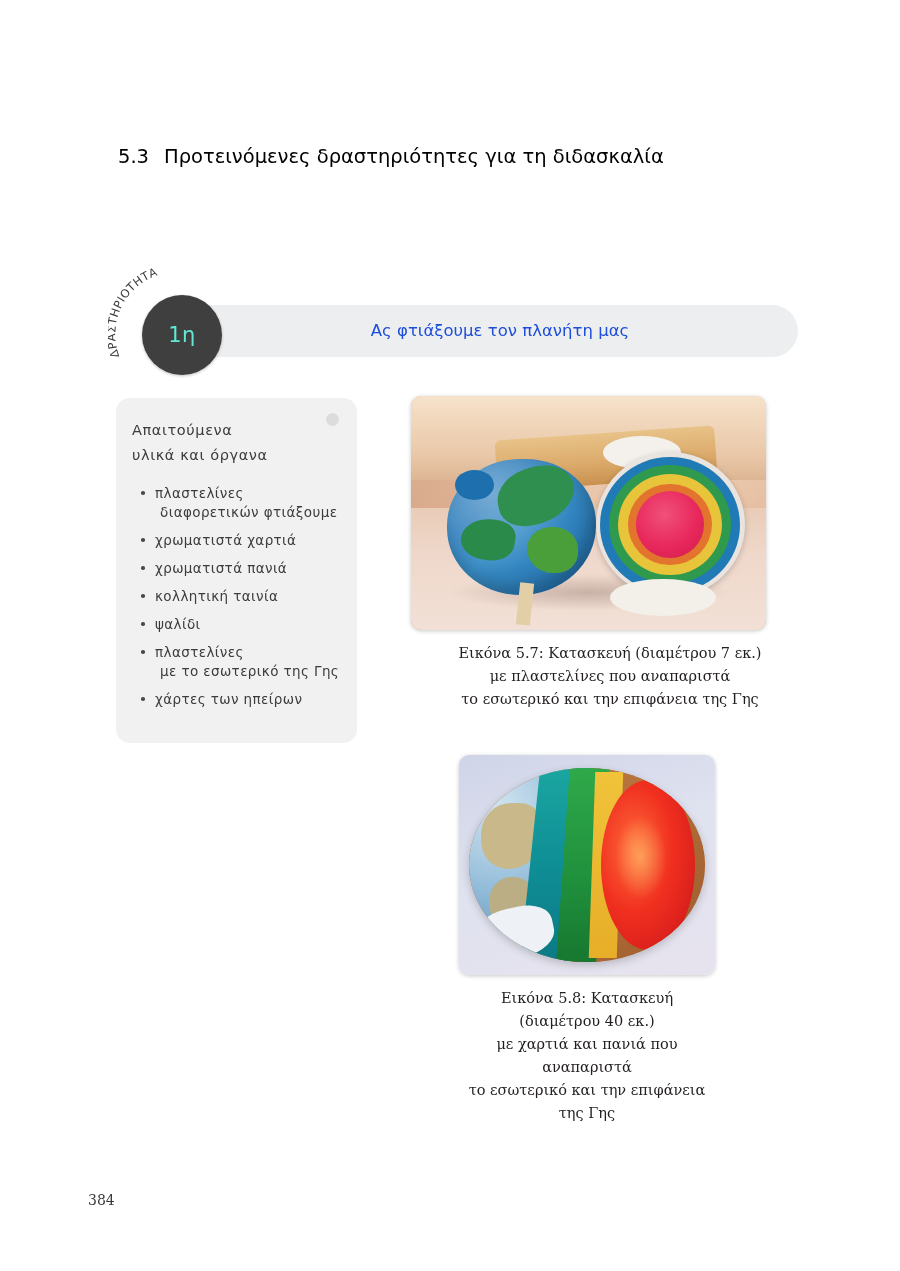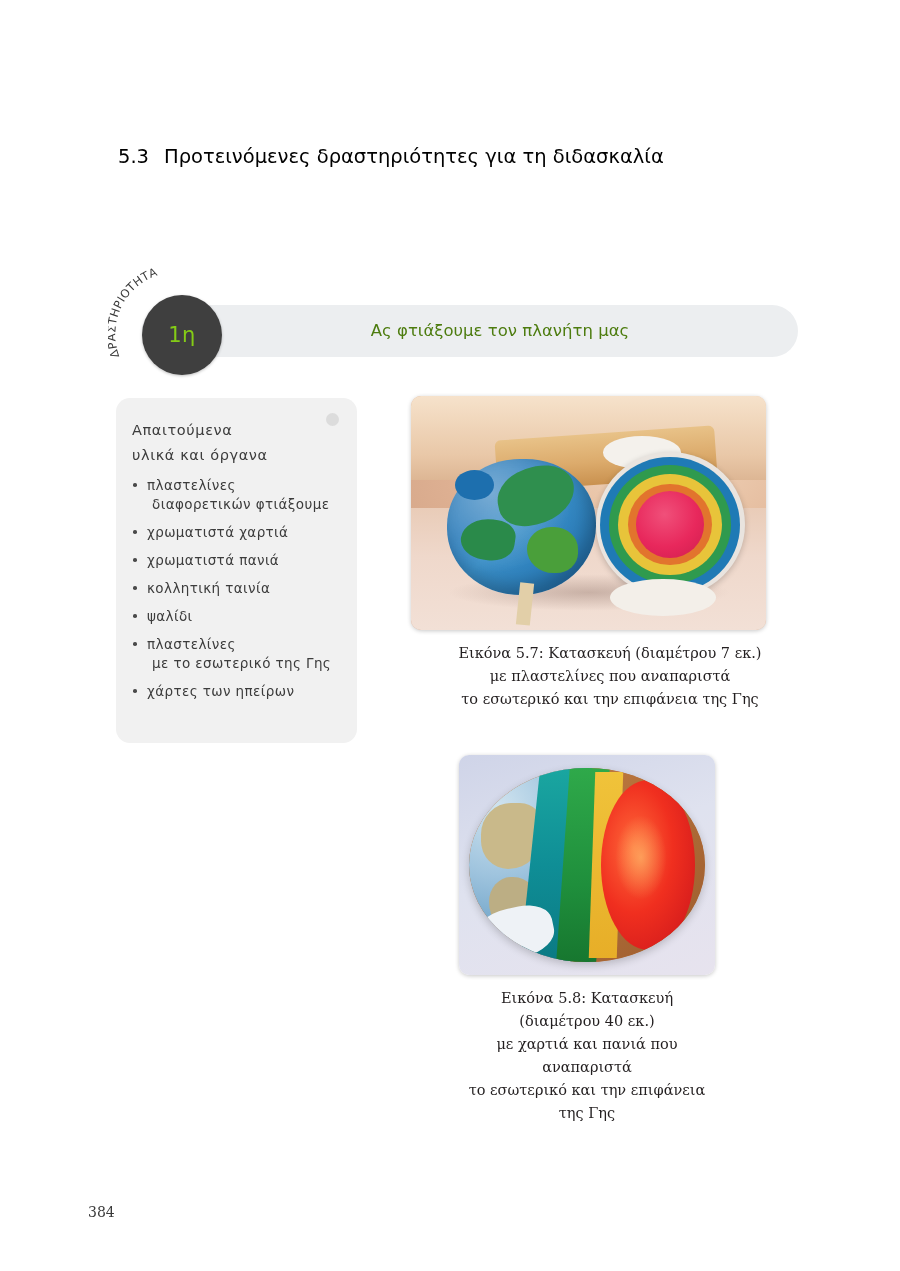--- a/index.html
+++ b/index.html
@@ -50,32 +50,32 @@
   }
   .activity-title {
     position: absolute;
     left: 0;
     top: 0;
     width: 100%;
     height: 52px;
     line-height: 52px;
     text-align: center;
     font-size: 16.5px;
-    color: #4d7c0f;
+    color: #1d4ed8;
     padding-left: 60px;
   }
   .badge {
     position: absolute;
     left: 142px;
     top: 295px;
     width: 80px;
     height: 80px;
     border-radius: 50%;
     background: #3f3f3f;
-    color: #84cc16;
+    color: #5eead4;
     box-shadow: 0 1px 3px rgba(0,0,0,0.25);
   }
   .badge-num {
     position: absolute;
     left: 0;
     top: 0;
     width: 80px;
     height: 80px;
     line-height: 80px;
     text-align: center;
@@ -125,21 +125,21 @@
     font-size: 14.5px;
     line-height: 25px;
     color: #3c3c3c;
     letter-spacing: 0.6px;
   }
   .materials-list {
     position: absolute;
     left: 14px;
     top: 78px;
     width: 226px;
-    margin: 0;
+    margin: 8px;
     padding: 0;
     list-style: none;
   }
   .materials-list li {
     position: relative;
     padding-left: 17px;
     font-size: 13.5px;
     line-height: 19px;
     color: #3c3c3c;
     letter-spacing: 0.4px;
@@ -325,21 +325,20 @@
   }
 
   
   .page-number {
     position: absolute;
     left: 88px;
     top: 1192px;
     font-family: "DejaVu Serif", serif;
     font-size: 14px;
     color: #3a3a3a;
-    margin-top: 12px;
   }
 </style>
 </head>
 <body>
 
 <div class="section-heading">
   <span class="num">5.3</span><span>Προτεινόμενες δραστηριότητες για τη διδασκαλία</span>
 </div>
 
 <div class="activity-bar">

